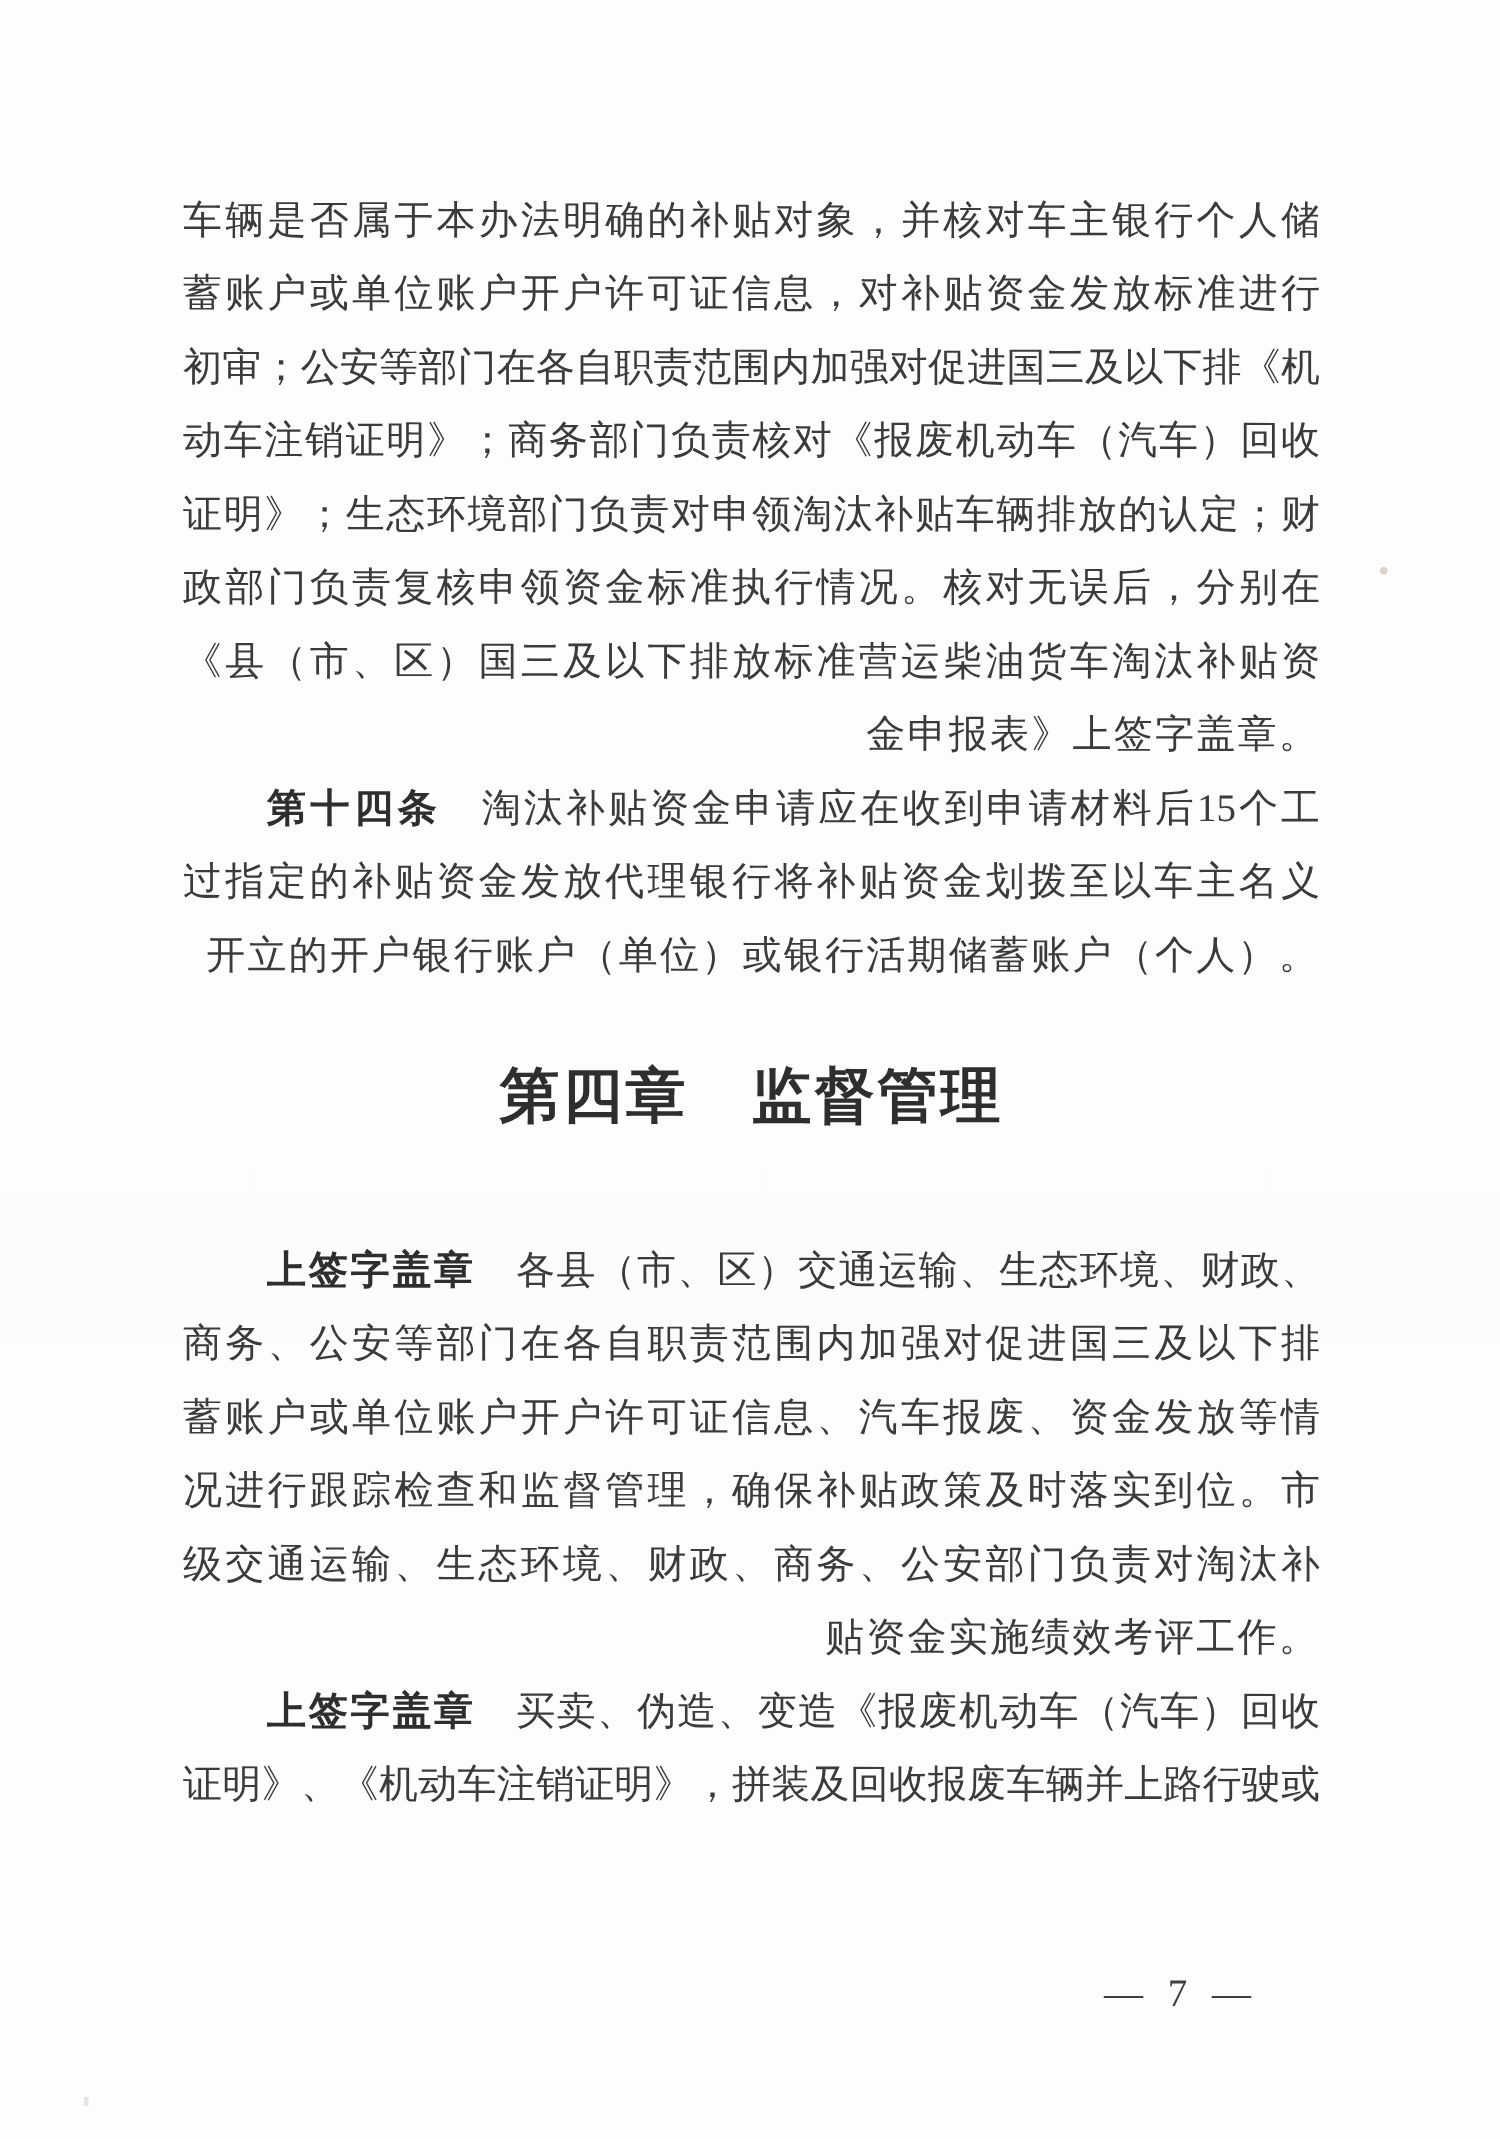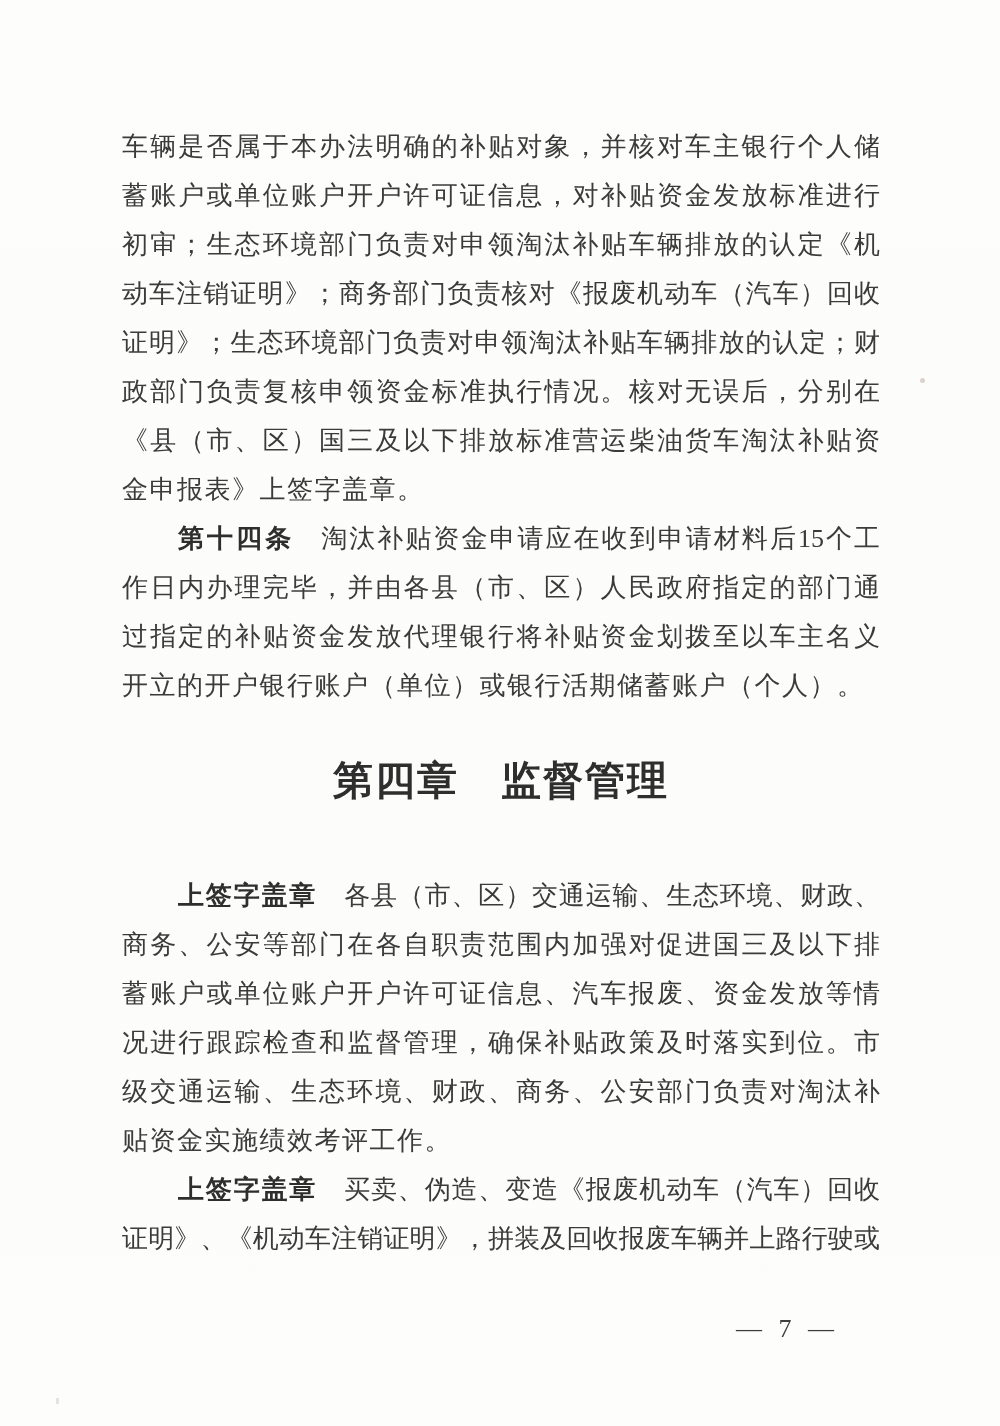--- a/index.html
+++ b/index.html
@@ -22,21 +22,21 @@
   .line {
     height: 49px;
     line-height: 49px;
     font-size: 26px;
     text-align: justify;
     text-align-last: justify;
     text-justify: inter-character;
     overflow: hidden;
   }
   .line.last {
-    text-align: left;
+    text-align: right;
     text-align-last: auto;
     letter-spacing: 1.5px;
   }
   .line.indent { padding-left: 56px; }
   .art-num {
     font-family: "Liberation Sans", "DejaVu Sans", sans-serif;
     font-weight: 700;
     color: #2e2e2e;
     margin-right: 27px;
     letter-spacing: 1px;
@@ -82,30 +82,29 @@
   }
 </style>
 </head>
 <body>
 
 <div class="page">
   <div class="content" id="doc-body">
       <div class="para">
         <div class="line">车辆是否属于本办法明确的补贴对象，并核对车主银行个人储</div>
         <div class="line">蓄账户或单位账户开户许可证信息，对补贴资金发放标准进行</div>
-        <div class="line">初审；生态环境部门负责对申领淘汰补贴车辆排放的认定《机</div>
+        <div class="line">初审；公安等部门在各自职责范围内加强对促进国三及以下排《机</div>
         <div class="line">动车注销证明》；商务部门负责核对《报废机动车（汽车）回收</div>
         <div class="line">证明》；生态环境部门负责对申领淘汰补贴车辆排放的认定；财</div>
         <div class="line">政部门负责复核申领资金标准执行情况。核对无误后，分别在</div>
         <div class="line">《县（市、区）国三及以下排放标准营运柴油货车淘汰补贴资</div>
         <div class="line last">金申报表》上签字盖章。</div>
       </div>
       <div class="para">
         <div class="line indent"><span class="art-num">第十四条</span><span>淘汰补贴资金申请应在收到申请材料后15个工</span></div>
-        <div class="line">作日内办理完毕，并由各县（市、区）人民政府指定的部门通</div>
         <div class="line">过指定的补贴资金发放代理银行将补贴资金划拨至以车主名义</div>
         <div class="line last">开立的开户银行账户（单位）或银行活期储蓄账户（个人）。</div>
       </div>
       <div class="chapter">第四章　监督管理</div>
       <div class="para">
         <div class="line indent"><span class="art-num">上签字盖章</span><span>各县（市、区）交通运输、生态环境、财政、</span></div>
         <div class="line">商务、公安等部门在各自职责范围内加强对促进国三及以下排</div>
         <div class="line">蓄账户或单位账户开户许可证信息、汽车报废、资金发放等情</div>
         <div class="line">况进行跟踪检查和监督管理，确保补贴政策及时落实到位。市</div>
         <div class="line">级交通运输、生态环境、财政、商务、公安部门负责对淘汰补</div>

